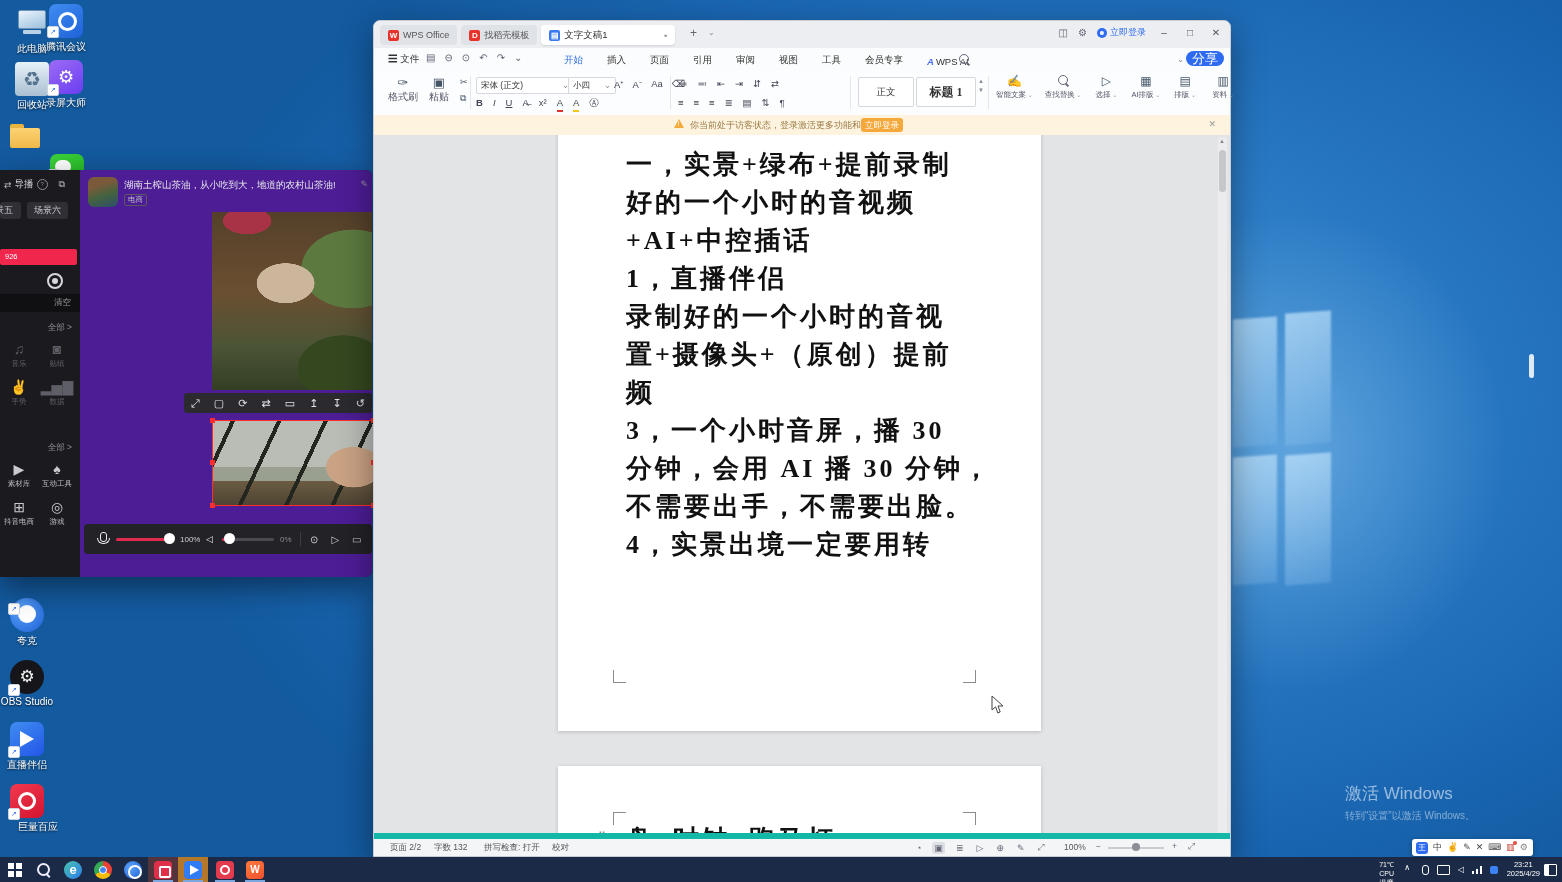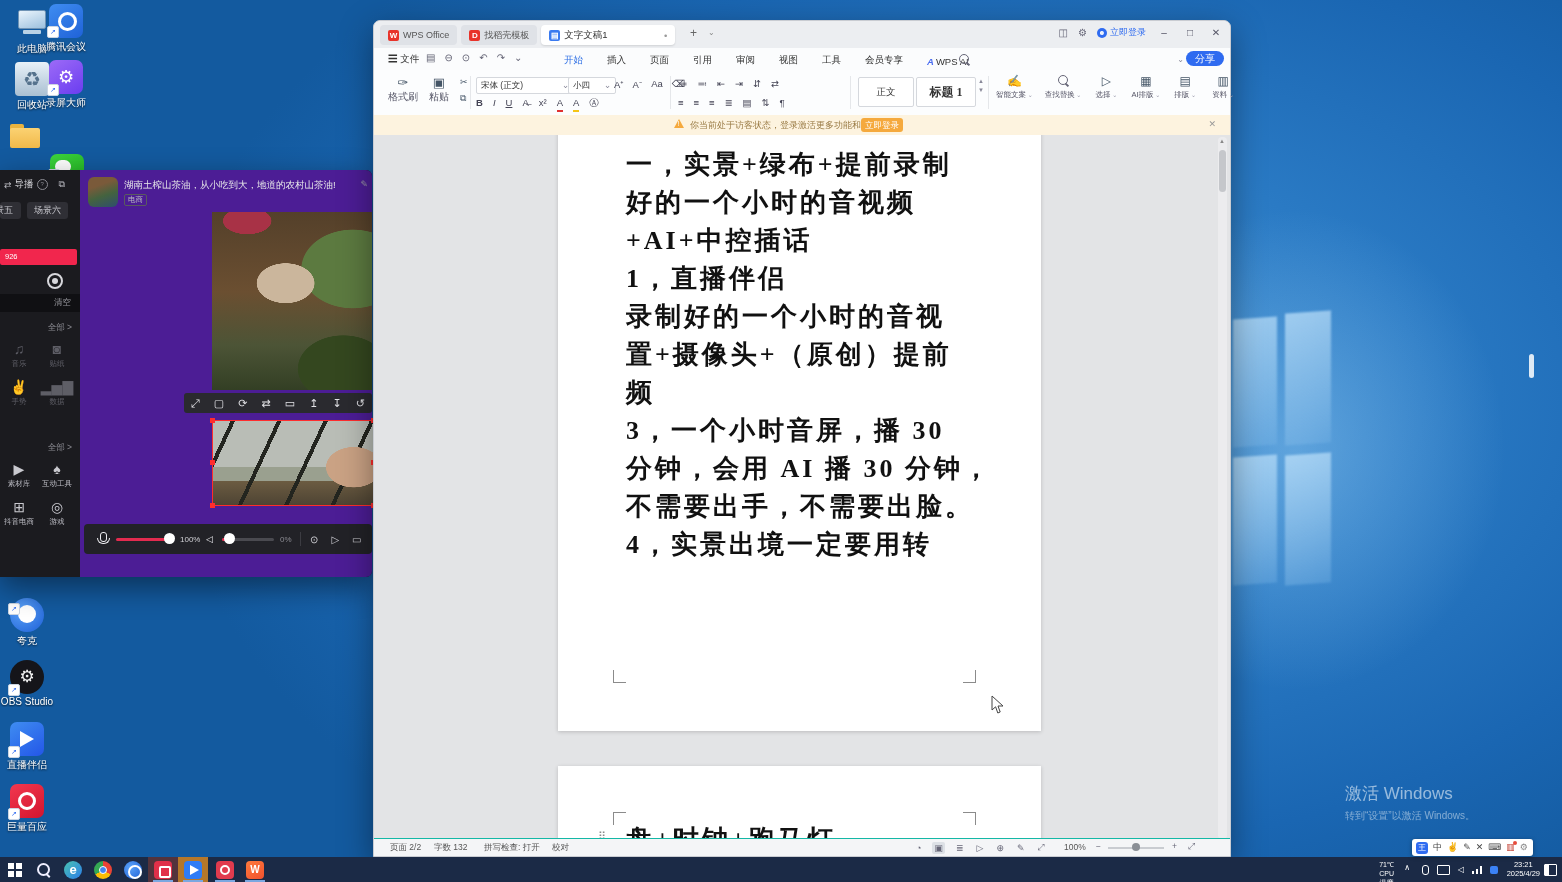--- a/index.html
+++ b/index.html
@@ -146,21 +146,21 @@
   #menu-tabs{position:absolute;left:188px;top:0;height:22px;display:flex;gap:20px;align-items:flex-end;}
   .mtab{font-size:9.5px;color:#333;position:relative;padding:3px 2px;}
   .mtab.active{color:#2e6fe5;}
   .mtab.active::after{content:'';position:absolute;left:0;right:0;bottom:-2px;height:2px;background:#2e6fe5;}
   .mtab .ai-a{color:#4a6cf0;font-weight:bold;font-style:italic;margin-right:2px;}
   .srch{position:relative;width:8px;height:8px;border:1.5px solid #667;border-radius:50%;display:inline-block;}
   .srch::after{content:'';position:absolute;left:7px;top:7px;width:2px;height:4px;background:#667;transform:rotate(-45deg);}
   .mb-search{position:absolute;left:585px;top:6px;}
   .mb-collapse{position:absolute;right:46px;top:7px;color:#889;font-size:8px;}
   .share-btn{position:absolute;right:6px;top:3px;width:38px;height:15px;background:#2f6bf0;border-radius:8px;
-    color:#fff;font-size:10px;line-height:15px;text-align:center;}
+    color:#fff;font-size:13px;line-height:15px;text-align:center;}
   
   .tool{position:absolute;left:0;top:49px;width:100%;height:45px;background:#fcfdfe;border-bottom:1px solid #e3e5e8;}
   .tg-label{font-size:10px;color:#556;}
   .fp{position:absolute;left:12px;top:5px;width:34px;text-align:center;}
   .fp .g,.pst .g{font-size:13px;color:#456;}
   .pst{position:absolute;left:48px;top:5px;width:34px;text-align:center;}
   .cutcol{position:absolute;left:86px;top:7px;display:flex;flex-direction:column;gap:6px;color:#456;font-size:9px;}
   .tdiv{position:absolute;top:6px;width:1px;height:33px;background:#e5e7ea;}
   .fontbox{position:absolute;left:102px;top:7px;width:88px;height:15px;border:1px solid #d5d8dd;background:#fff;
     border-radius:2px;font-size:8.5px;color:#333;line-height:15px;padding:0 4px;}
@@ -210,21 +210,21 @@
   .cm{position:absolute;width:12px;height:12px;}
   .cm-bl{left:55px;bottom:48px;border-left:1px solid #8b8b8b;border-bottom:1px solid #8b8b8b;}
   .cm-br{right:65px;bottom:48px;border-right:1px solid #8b8b8b;border-bottom:1px solid #8b8b8b;}
   .cm-tl{left:55px;top:46px;border-left:1px solid #8b8b8b;border-top:1px solid #8b8b8b;}
   .cm-tr{right:65px;top:46px;border-right:1px solid #8b8b8b;border-top:1px solid #8b8b8b;}
   .vscroll{position:absolute;right:3px;top:2px;bottom:2px;width:9px;background:#ececee;border-radius:4px;}
   .vup{position:absolute;top:1px;left:1px;font-size:6px;color:#888;}
   .vthumb{position:absolute;top:13px;left:1px;width:7px;height:42px;background:#c5c7cb;border-radius:4px;}
   .cursor{position:absolute;left:617px;top:560px;}
   
-  .sbar{position:absolute;left:0;bottom:0;width:100%;height:17px;background:#f4f5f7;border-top:1px solid #14b8a6;
+  .sbar{position:absolute;left:0;bottom:0;width:100%;height:17px;background:#f4f5f7;border-top:6px solid #14b8a6;
     font-size:8.5px;color:#555;}
   .sb-it{position:absolute;top:3px;}
   #status-icons{position:absolute;left:540px;top:1px;display:flex;gap:9px;align-items:center;height:15px;}
   .si{color:#667;font-size:9px;padding:1px 2px;border-radius:2px;}
   .si.pressed{background:#dde1e6;}
   .z-val{position:absolute;left:690px;top:3px;}
   .z-minus{position:absolute;left:722px;top:2px;color:#667;}
   .z-track{position:absolute;left:734px;top:8px;width:56px;height:2px;background:#c9ccd1;}
   .z-knob{position:absolute;left:758px;top:4px;width:8px;height:8px;background:#8a8f96;border-radius:50%;}
   .z-plus{position:absolute;left:798px;top:2px;color:#667;}
@@ -324,21 +324,21 @@
         <div class="dlabel">夸克</div>
       </div>
       <div class="dcell" style="left: 10px; top: 660px;">
         <div class="dicon ic-obs sc">⚙</div>
         <div class="dlabel">OBS Studio</div>
       </div>
       <div class="dcell" style="left: 10px; top: 722px;">
         <div class="dicon ic-companion sc"></div>
         <div class="dlabel">直播伴侣</div>
       </div>
-      <div class="dcell" style="left: 10px; top: 784px;">
+      <div class="dcell" style="left: 10px; top: 784px; text-align: right;">
         <div class="dicon ic-baiying sc"></div>
         <div class="dlabel">巨量百应</div>
       </div>
     </div>
 
   <div class="watermark">
     <div class="w1">激活 Windows</div>
     <div class="w2">转到“设置”以激活 Windows。</div>
   </div>
 

